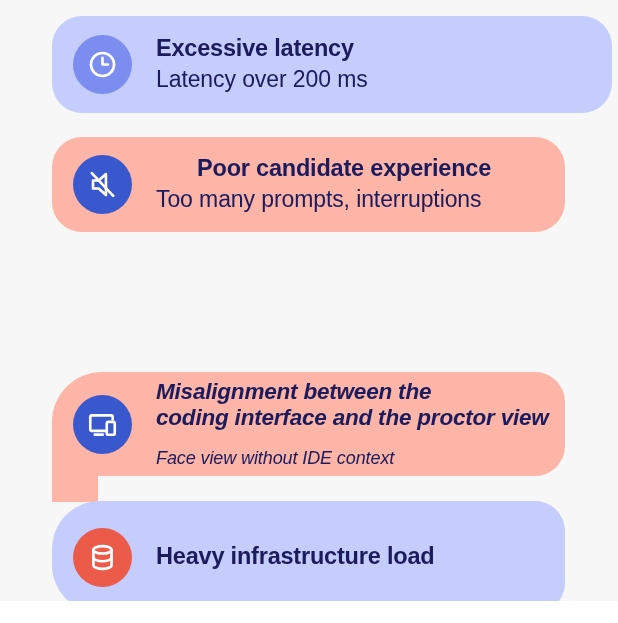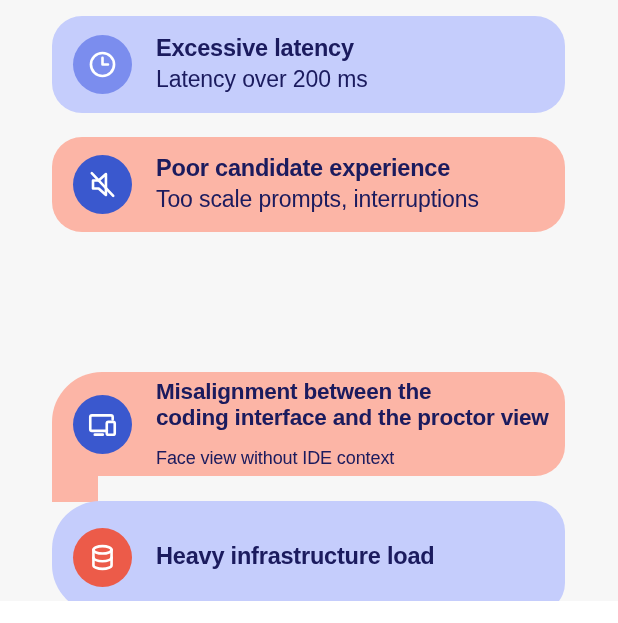--- a/index.html
+++ b/index.html
@@ -33,21 +33,21 @@
   }
 
   .card {
     position: absolute;
     display: flex;
     align-items: center;
     box-sizing: border-box;
   }
 
   
-  .card--c1 { left: 52px;  top: 16px;  width: 513px; height: 97px;  border-radius: 30px; }
+  .card--c1 { left: 52px;  top: 16px;  width: 560px; height: 97px;  border-radius: 30px; }
   .card--c2 { left: 52px;  top: 137px; width: 513px; height: 95px;  border-radius: 30px; }
   .card--c3 { left: 52px;  top: 255px; width: 513px; height: 97px;  border-radius: 30px; }
   .card--c4 { left: 52px;  top: 372px; width: 513px; height: 104px; border-radius: 50px 30px 30px 0px; }
   .card--c5 { left: 52px;  top: 501px; width: 513px; height: 112px;  border-radius: 48px 30px 30px 48px; text-align: center; }
 
   
   .notch {
     position: absolute;
     left: 0px;
     top: 100%;
@@ -129,27 +129,27 @@
     </div>
 
     <div class="card card--c2" style="background: rgb(252, 181, 166);">
       <div class="icon-badge" style="background: rgb(58, 88, 206);">
         <svg viewBox="0 0 24 24" fill="none" stroke="#ffffff" stroke-width="1.9" stroke-linecap="round" stroke-linejoin="round" aria-hidden="true">
           <path d="M14.5 4.4 L9.2 9.1 H5.1 V14.9 H9.2 L14.5 19.6 Z" stroke="#ffffff"></path>
           <line x1="4.2" y1="3.7" x2="19.8" y2="20.3" stroke="#ffffff"></line>
         </svg>
       </div>
       <div class="card-text">
-        <div class="card-title" style="color: rgb(27, 27, 94);">Poor candidate experience</div>
-        <div class="card-sub" style="color: rgb(27, 27, 94);">Too scale prompts, interruptions</div>
+        <div class="card-title" style="color: rgb(27, 27, 94); margin-left: 41px;">Poor candidate experience</div>
+        <div class="card-sub" style="color: rgb(27, 27, 94);">Too many prompts, interruptions</div>
       </div>
     </div>
 
 
-    <div class="card card--c4" style="background: rgb(252, 181, 166);">
+    <div class="card card--c4" style="background: rgb(252, 181, 166); font-style: italic;">
       <div class="notch" style="background: rgb(252, 181, 166);"></div>
       <div class="icon-badge" style="background: rgb(58, 88, 206);">
         <svg viewBox="0 0 24 24" fill="none" stroke="#ffffff" stroke-width="1.9" stroke-linecap="round" stroke-linejoin="round" aria-hidden="true">
           <path d="M15.2 16.6 H4.3 A1.2 1.2 0 0 1 3.1 15.4 V6.6 A1.2 1.2 0 0 1 4.3 5.4 H18.2 A1.2 1.2 0 0 1 19.4 6.6 V8.3" stroke="#ffffff"></path>
           <line x1="6.4" y1="19.4" x2="12.2" y2="19.4" stroke="#ffffff"></line>
           <rect x="15.1" y="10.1" width="5.8" height="9.4" rx="1.2" stroke="#ffffff"></rect>
         </svg>
       </div>
       <div class="card-text">
         <div class="card-title" style="color: rgb(27, 27, 94);">Misalignment between the

